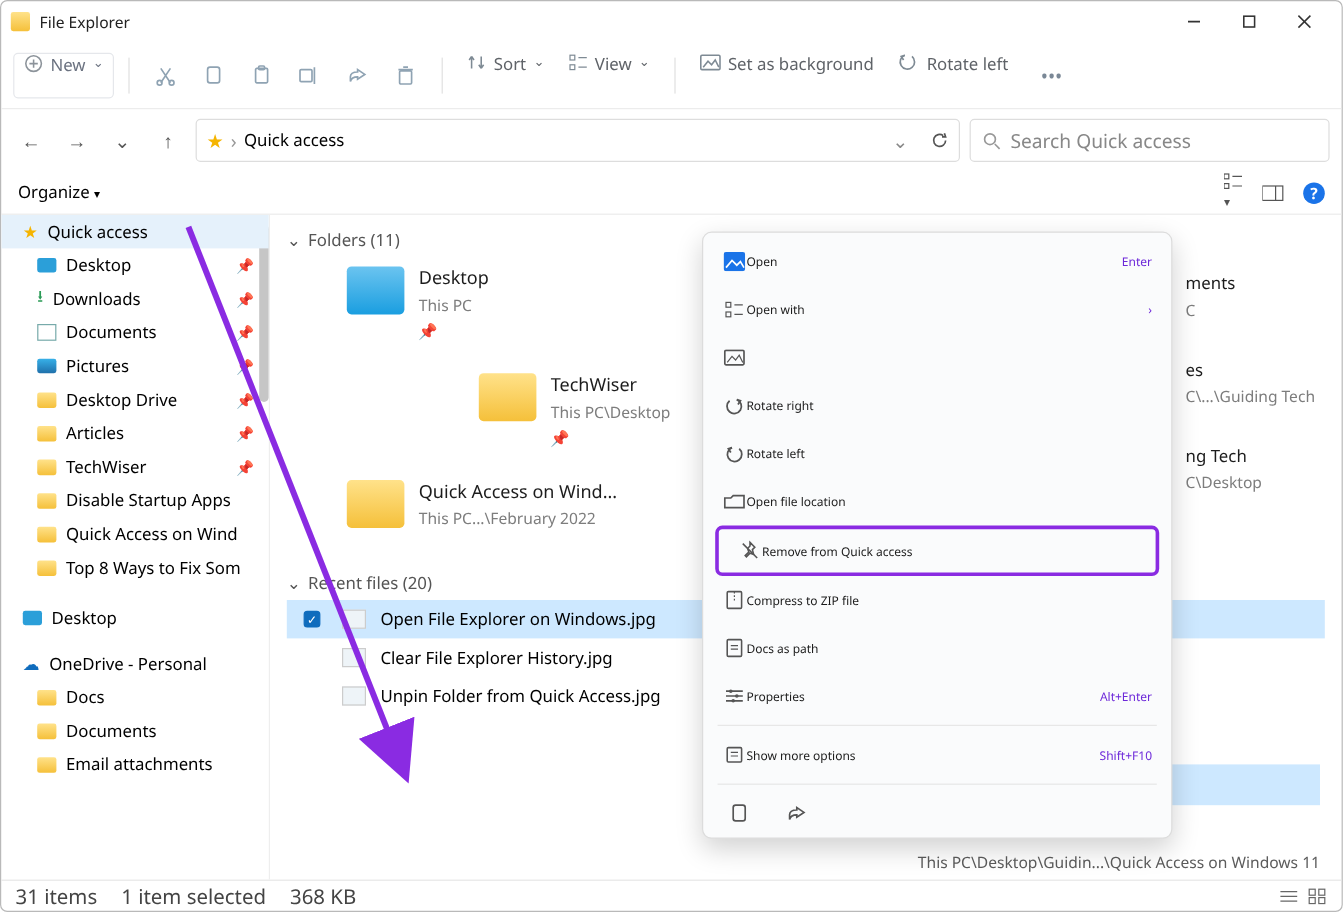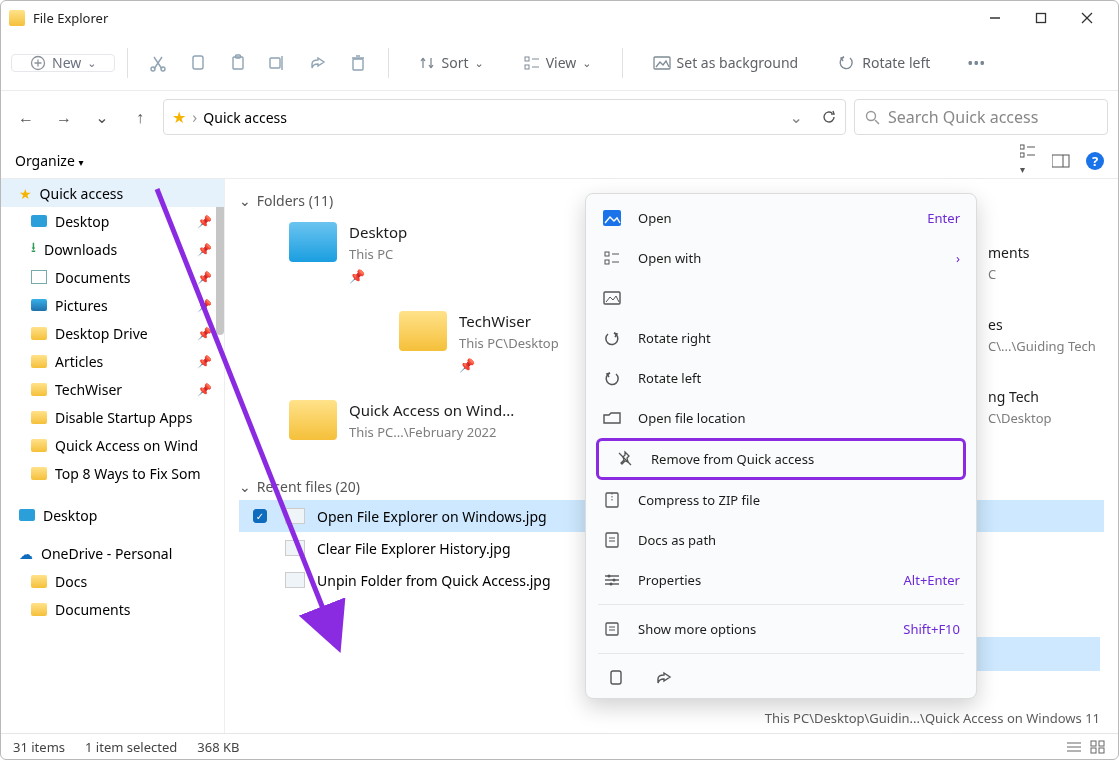--- a/index.html
+++ b/index.html
@@ -8,32 +8,32 @@
   
   .titlebar{ display:flex; align-items:center; height:34px; padding:0 8px; }
   .titlebar .app-icon{ width:16px; height:16px; background:linear-gradient(#ffe28a,#f5c03a); border-radius:2px; margin-right:8px; position:relative; }
   .titlebar .app-title{ font-size:13px; color:#222; }
   .window-controls{ margin-left:auto; display:flex; }
   .window-controls .ctrl{ width:46px; height:30px; display:flex; align-items:center; justify-content:center; color:#333; }
 
   
   .ribbon{ height:56px; display:flex; align-items:center; padding:0 10px; gap:4px; border-bottom:1px solid #ececec; }
   .ribbon .group-div{ width:1px; height:30px; background:#e0e0e0; margin:0 8px; }
-  .rbtn{ display:flex; align-items:center; height:18px; padding:0 18px; border-radius:4px; color:#5f6368; gap:6px; font-size:14px; }
+  .rbtn{ display:flex; height:38px; padding:0 8px; border-radius:4px; color:#5f6368; gap:6px; font-size:14px; }
   .rbtn.new{ color:#6b7280; border:1px solid #e5e7eb; }
   .rbtn .chev{ font-size:11px; }
   .iconbtn{ width:36px; height:34px; display:flex; align-items:center; justify-content:center; color:#7a8896; }
 
   
   .addr-row{ display:flex; align-items:center; height:52px; padding:6px 10px; gap:8px; }
   .navbtn{ width:30px; height:30px; display:flex; align-items:center; justify-content:center; color:#555; border-radius:4px; }
   .addrbar{ flex:1; height:36px; border:1px solid #ddd; border-radius:4px; display:flex; align-items:center; padding:0 8px; gap:6px; }
   .star{ color:#f5b400; }
   .addr-text{ font-size:14px; }
-  .searchbar{ width:254px; height:36px; border:1px solid #ddd; border-radius:4px; display:flex; align-items:center; padding:0 10px; gap:8px; color:#888; }
+  .searchbar{ width:300px; height:36px; border:1px solid #ddd; border-radius:4px; display:flex; align-items:center; padding:0 10px; gap:8px; color:#888; }
 
   
   .organize-row{ height:36px; display:flex; align-items:center; padding:0 14px; border-bottom:1px solid #ececec; font-size:14px; }
   .organize-row .right-ctrls{ margin-left:auto; display:flex; align-items:center; gap:16px; color:#555; }
   .help-icon{ width:18px; height:18px; border-radius:50%; background:#1a73e8; color:#fff; display:flex; align-items:center; justify-content:center; font-weight:bold; font-size:13px; }
 
   .body-area{ display:flex; height:calc(100% - 34px - 56px - 52px - 36px - 26px); }
 
   
   .sidebar{ width:224px; overflow:hidden; border-right:1px solid #eee; position:relative; }
@@ -61,40 +61,40 @@
   .fldr .txts .path{ font-size:13px; color:#7d7d7d; margin-top:3px; }
   .fldr .txts .pinmark{ color:#777; font-size:13px; margin-top:4px; }
 
   .recent-list{ margin-top:2px; }
   .recent-row{ display:flex; align-items:center; height:32px; padding-left:46px; gap:12px; font-size:14px; position:relative; }
   .recent-row.selected{ background:#cde8ff; }
   .recent-row .chk{ width:14px; height:14px; border:1px solid #7aa7c7; border-radius:3px; display:flex; align-items:center; justify-content:center; background:#fff; color:#fff; font-size:10px; position:absolute; left:14px; }
   .recent-row.selected .chk{ background:#0f6cbd; border-color:#0f6cbd; }
   .thumb{ width:20px; height:16px; border:1px solid #ccc; background:#eef4f8; }
 
-  .right-col{ position:absolute; right:10px; top:64px; width:120px; font-size:14px; }
+  .right-col{ position:absolute; right:10px; top:48px; width:120px; font-size:14px; }
   .right-col .it{ margin-bottom:32px; }
   .right-col .it .n{ color:#1c1c1c; }
   .right-col .it .p{ color:#7d7d7d; font-size:13px; margin-top:3px; }
 
   
   .ctxmenu{ position:absolute; left:584px; top:192px; width:392px; background:#fafbfc; border:1px solid #dcdcdc; border-radius:8px; box-shadow:0 8px 22px rgba(0,0,0,.18); padding:4px 0; z-index:5; }
-  .ctxitem{ display:flex; align-items:center; height:40px; padding:0 16px; gap:16px; font-size:13px; color:#1b1b1b; }
+  .ctxitem{ display:flex; align-items:center; height:40px; padding:0 16px; font-size:10px; color:#1b1b1b; }
   .ctxitem .ico{ width:20px; display:flex; justify-content:center; color:#4a4a4a; }
   .ctxitem .shortcut{ margin-left:auto; color:#6d28d9; }
   .ctxitem.hl{ border:3px solid #8a2be2; border-radius:6px; margin:0 10px; height:42px; }
   .ctxdiv{ height:1px; background:#e7e7e7; margin:4px 12px; }
   .secondary-row{ display:flex; gap:24px; padding:8px 18px 4px; }
   .secondary-row .sicon{ width:24px; height:24px; color:#555; display:flex; align-items:center; justify-content:center; }
 
   
   .arrow-svg{ position:absolute; left:148px; top:182px; z-index:4; pointer-events:none; }
 
   
-  .statusbar{ height:26px; display:flex; align-items:center; padding:0 12px; border-top:1px solid #e6e6e6; font-size:13px; color:#444; gap:20px; }
+  .statusbar{ height:26px; display:flex; align-items:center; padding:0 12px; border-top:1px solid #e6e6e6; font-size:17px; color:#444; gap:20px; }
   .statusbar .view-toggles{ margin-left:auto; display:flex; gap:8px; color:#666; }
 
   .right-paths{ position:absolute; right:18px; top:636px; font-size:13px; color:#5c5c5c; text-align:left; line-height:34px; }
 
   svg{ display:block; }
 </style>
 </head>
 <body>
 
 <div class="titlebar">
@@ -316,20 +316,24 @@
         <span>OneDrive - Personal</span>
       </div>
     <div class="sb-item child">
         <span class="folder-icon"></span>
         <span>Docs</span>
       </div>
     <div class="sb-item child">
         <span class="folder-icon"></span>
         <span>Documents</span>
       </div>
+    <div class="sb-item child">
+        <span class="folder-icon"></span>
+        <span>Email attachments</span>
+      </div>
   </div>
 
   <div class="main">
     <div class="section-hdr">⌄ <span>Folders (11)</span></div>
 
     <div class="folders-grid">
       <div class="fldr">
         <div class="big-folder"></div>
         <div class="txts">
             <div class="name">Desktop</div>

